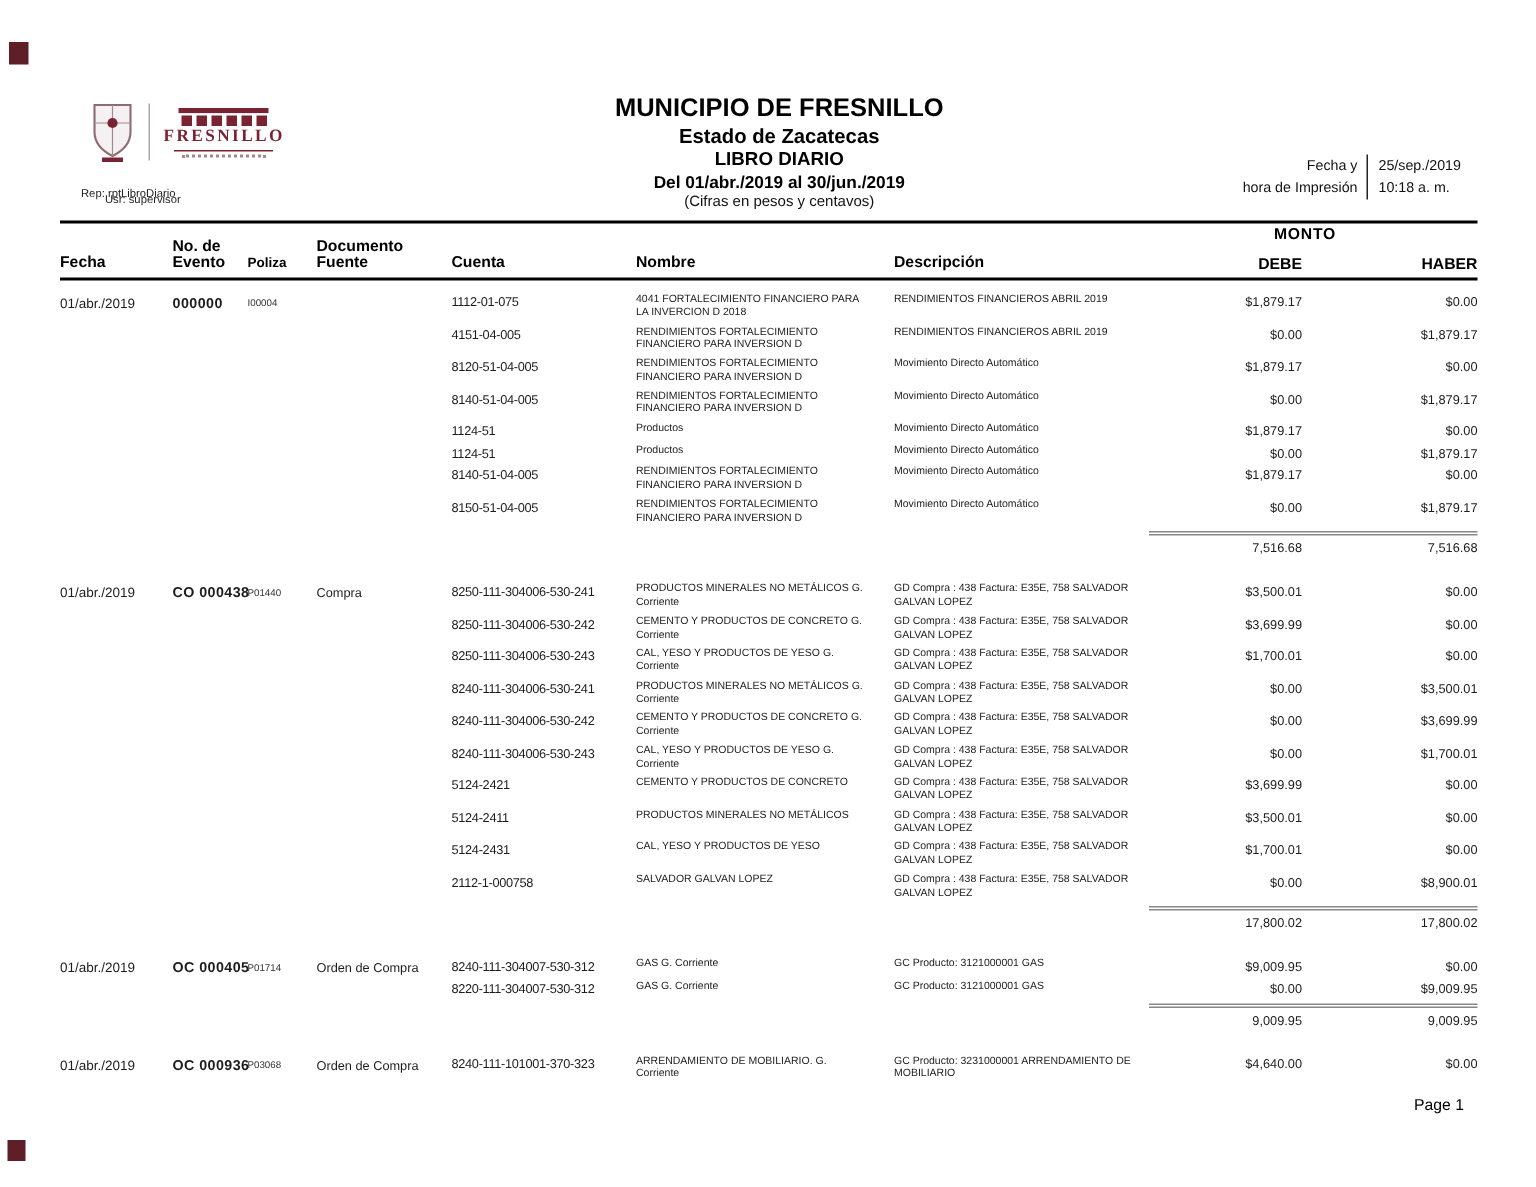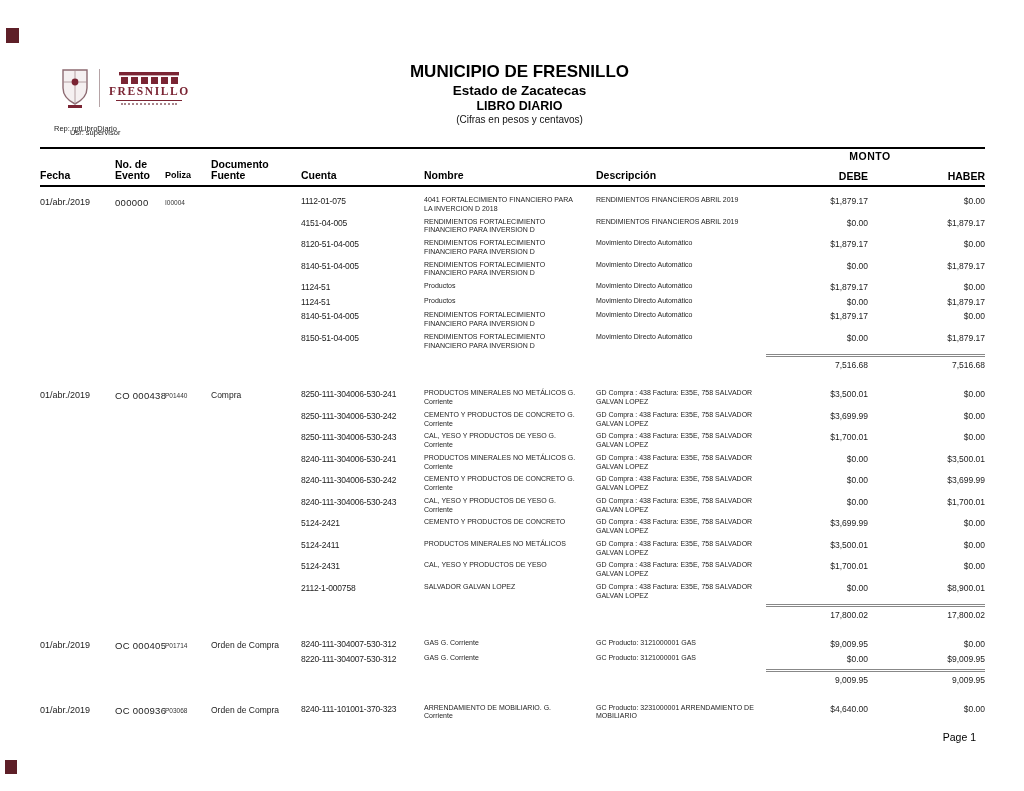--- a/index.html
+++ b/index.html
@@ -54,21 +54,21 @@
   .dh-row { position:absolute; bottom:3px; right:0; width:230px; display:grid;
             grid-template-columns:113px 117px; font-weight:bold; font-size:10.5px; color:#000; }
   .dh-row span { text-align:right; }
 
   
   .entries { margin-top:9px; }
   .entry { position:relative; margin-bottom:19px; }
   .entry-left { position:absolute; left:0; top:1px; display:grid;
                 grid-template-columns:75px 50px 46px 90px; white-space:nowrap; }
   .f-fecha { font-size:9px; }
-  .f-evento { font-size:9.5px; letter-spacing:0.3px; }
+  .f-evento { font-size:9.5px; letter-spacing:0.3px;font-weight:bold; }
   .f-poliza { font-size:6.5px; color:#333; padding-top:2px; }
   .f-doc { font-size:8.5px; }
 
   .row { display:grid; grid-template-columns:123px 172px 170px 102px 117px;
          margin-left:261px; margin-bottom:4px; line-height:1.25; }
   .c-cuenta { font-size:8.5px; letter-spacing:-0.2px; }
   .c-nombre { font-size:7px; padding-right:20px; }
   .c-desc   { font-size:7px; padding-right:2px; }
   .c-amt    { font-size:8.5px; text-align:right; }
 
@@ -111,23 +111,35 @@
           <div class="brand-name">FRESNILLO</div>
           <div class="brand-rule"></div>
           <div class="brand-tag"></div>
         </div>
       </div>
 
       <div class="title-block">
         <div class="t1">MUNICIPIO DE FRESNILLO</div>
         <div class="t2">Estado de Zacatecas</div>
         <div class="t3">LIBRO DIARIO</div>
+        <div class="t4">Del 01/abr./2019 al 30/jun./2019</div>
         <div class="t5">(Cifras en pesos y centavos)</div>
       </div>
 
+      <div class="print-info">
+        <div class="pi-labels">
+          <div>Fecha y</div>
+          <div>hora de Impresión</div>
+        </div>
+        <div class="pi-bar"></div>
+        <div class="pi-values">
+          <div>25/sep./2019</div>
+          <div>10:18 a. m.</div>
+        </div>
+      </div>
 
       <div class="rep-usr">
         <div class="rep">Rep: rptLibroDiario</div>
         <div class="usr">Usr: supervisor</div>
       </div>
     </div>
 
     <div class="table-head">
       <div class="head-grid">
         <div>Fecha</div>

